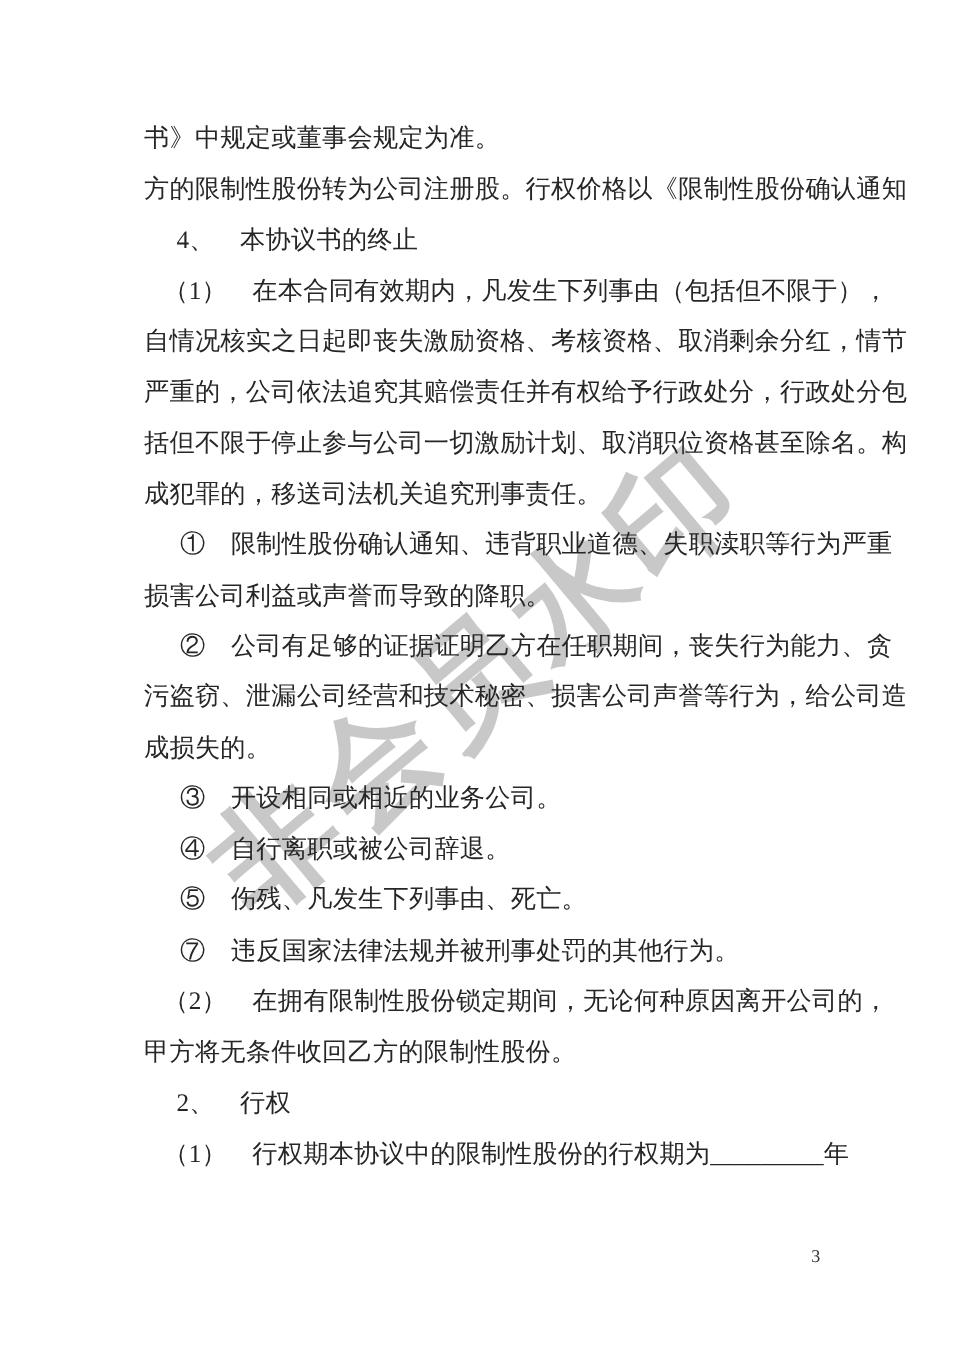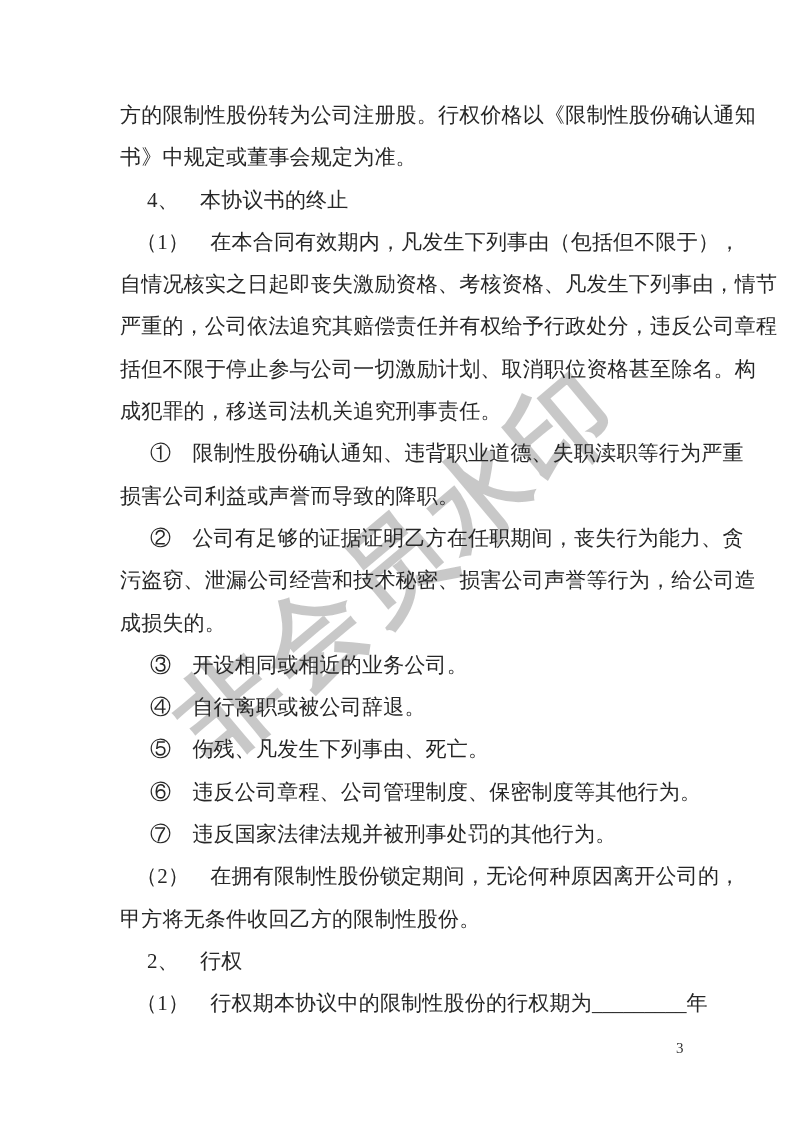--- a/index.html
+++ b/index.html
@@ -62,37 +62,36 @@
     font-family: "Liberation Serif", "DejaVu Serif", serif;
   }
 </style>
 </head>
 <body>
 
 <div class="page">
   <div class="watermark">非会员水印</div>
 
   <div class="content">
+      <div class="doc-line">书》中规定或董事会规定为准。</div>
       <div class="doc-line">方的限制性股份转为公司注册股。行权价格以《限制性股份确认通知</div>
-      <div class="doc-line">书》中规定或董事会规定为准。</div>
       <div class="doc-line ind-num">4、　本协议书的终止</div>
       <div class="doc-line ind-paren">（1）　在本合同有效期内，凡发生下列事由（包括但不限于），</div>
-      <div class="doc-line">自情况核实之日起即丧失激励资格、考核资格、凡发生下列事由，情节</div>
-      <div class="doc-line">严重的，公司依法追究其赔偿责任并有权给予行政处分，违反公司章程</div>
+      <div class="doc-line">自情况核实之日起即丧失激励资格、考核资格、取消剩余分红，情节</div>
+      <div class="doc-line">严重的，公司依法追究其赔偿责任并有权给予行政处分，行政处分包</div>
       <div class="doc-line">括但不限于停止参与公司一切激励计划、取消职位资格甚至除名。构</div>
       <div class="doc-line">成犯罪的，移送司法机关追究刑事责任。</div>
       <div class="doc-line ind-circle">①　限制性股份确认通知、违背职业道德、失职渎职等行为严重</div>
       <div class="doc-line">损害公司利益或声誉而导致的降职。</div>
       <div class="doc-line ind-circle">②　公司有足够的证据证明乙方在任职期间，丧失行为能力、贪</div>
       <div class="doc-line">污盗窃、泄漏公司经营和技术秘密、损害公司声誉等行为，给公司造</div>
       <div class="doc-line">成损失的。</div>
       <div class="doc-line ind-circle">③　开设相同或相近的业务公司。</div>
       <div class="doc-line ind-circle">④　自行离职或被公司辞退。</div>
       <div class="doc-line ind-circle">⑤　伤残、凡发生下列事由、死亡。</div>
-      <div class="doc-line ind-circle">⑥　违反公司章程、公司管理制度、保密制度等其他行为。</div>
       <div class="doc-line ind-circle">⑦　违反国家法律法规并被刑事处罚的其他行为。</div>
       <div class="doc-line ind-paren">（2）　在拥有限制性股份锁定期间，无论何种原因离开公司的，</div>
       <div class="doc-line">甲方将无条件收回乙方的限制性股份。</div>
       <div class="doc-line ind-num">2、　行权</div>
       <div class="doc-line ind-paren">（1）　行权期本协议中的限制性股份的行权期为<span class="blank">_________</span>年</div>
     </div>
 
   <div class="page-number">3</div>
 </div>
 

